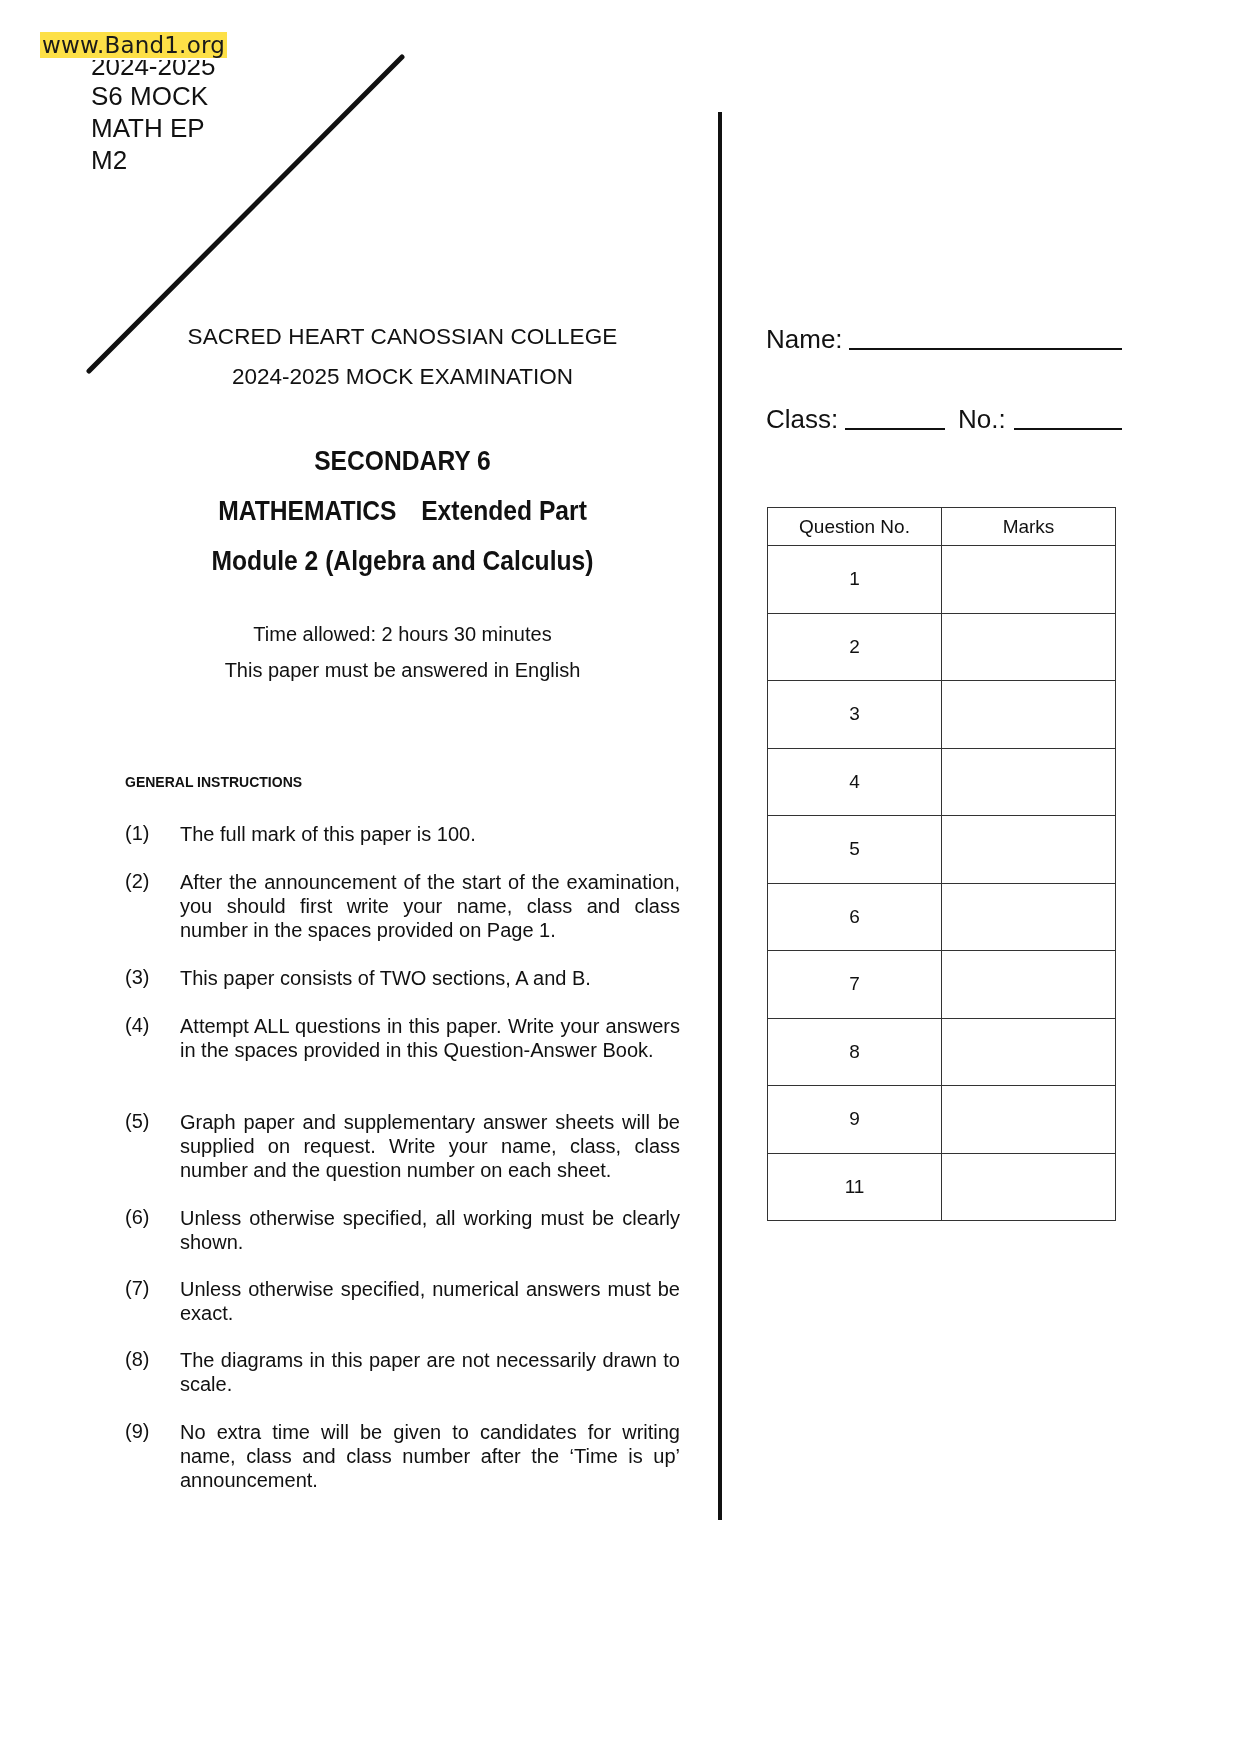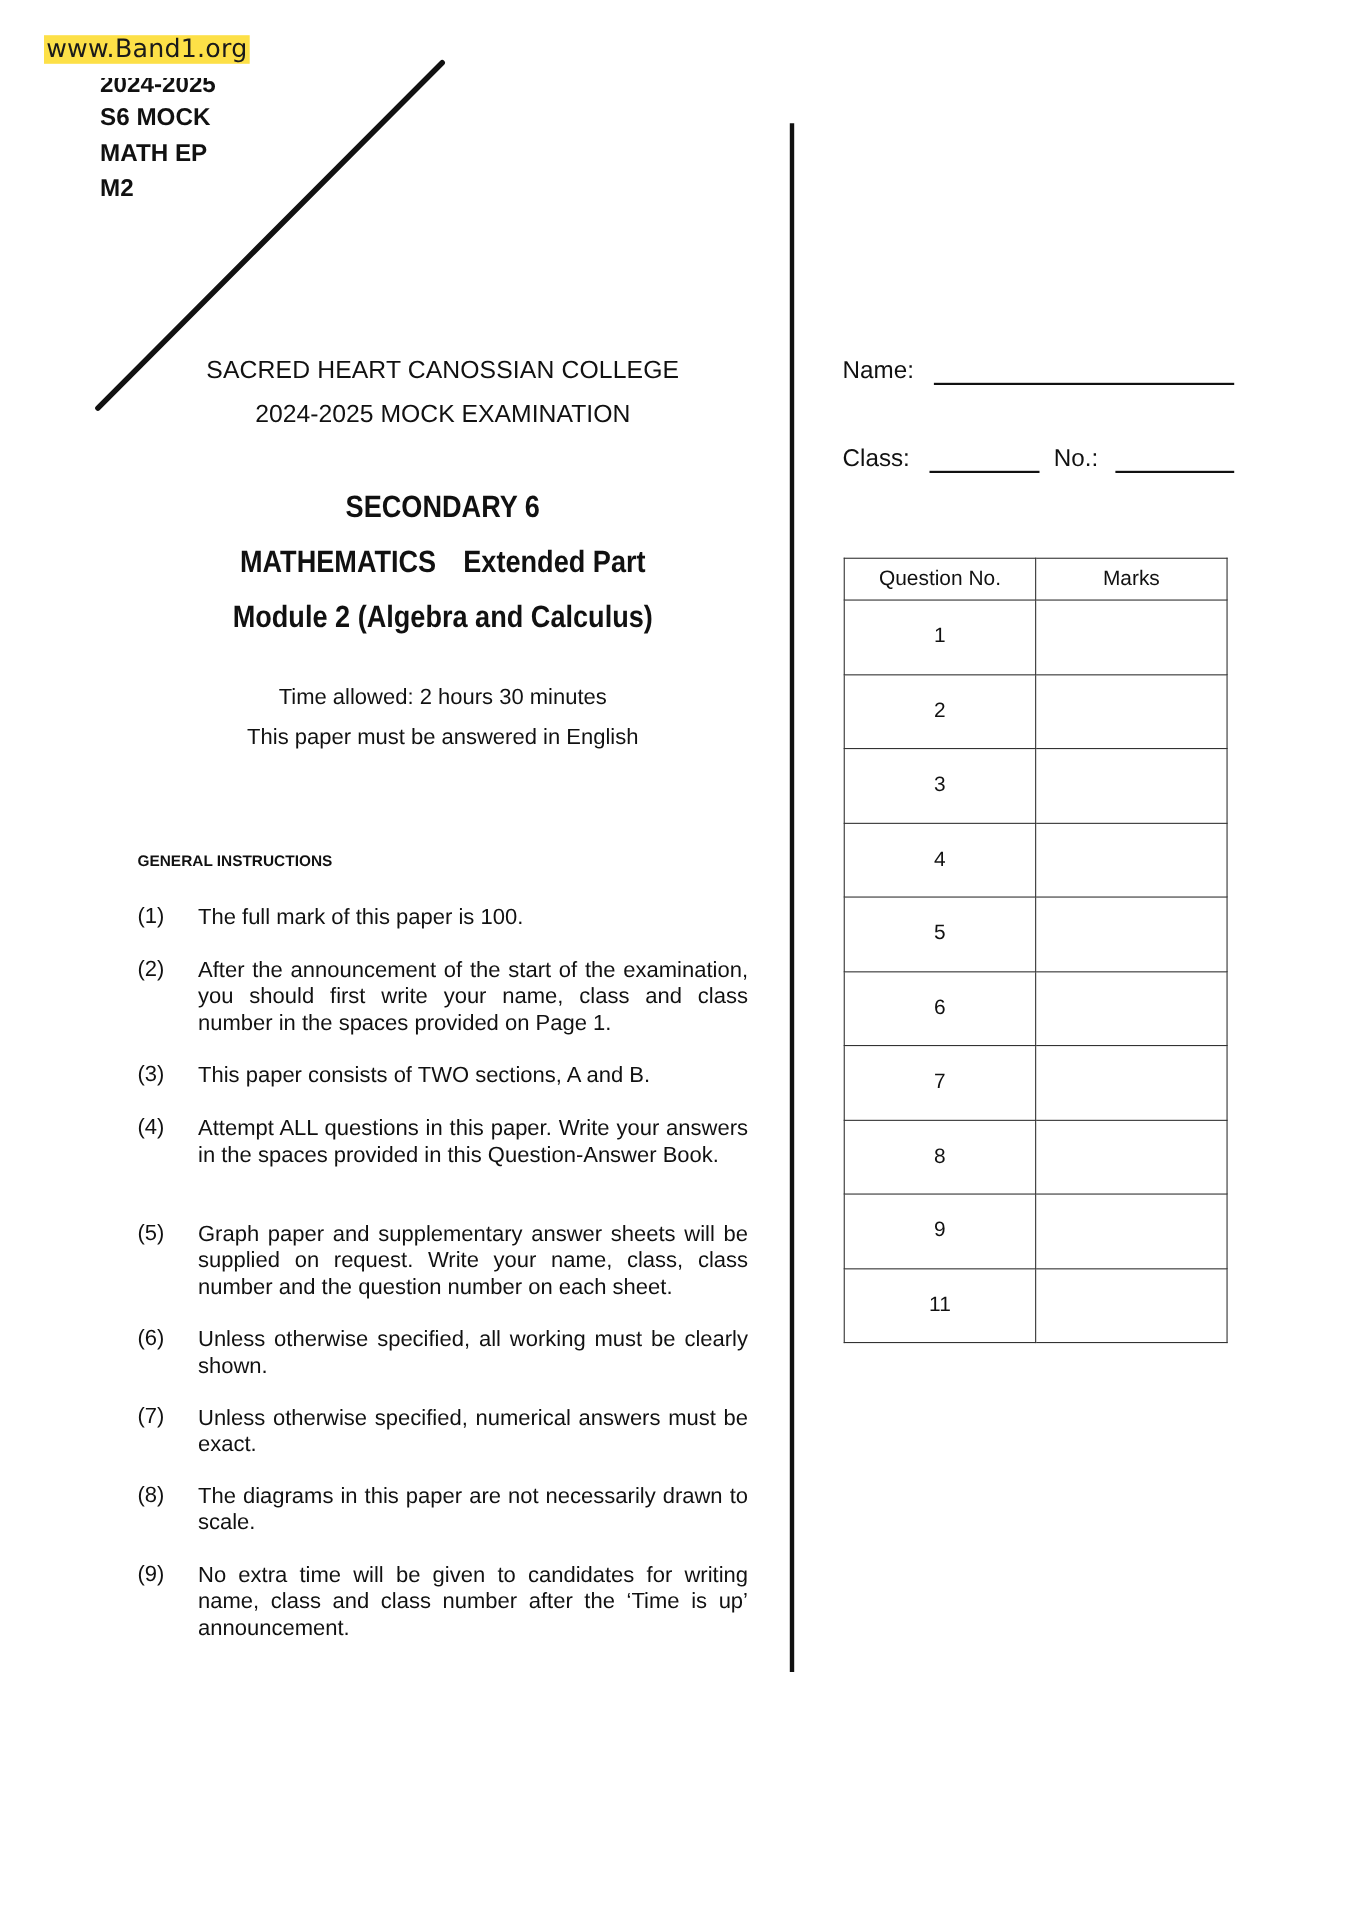--- a/index.html
+++ b/index.html
@@ -2,21 +2,21 @@
 <html><head>
 <meta charset="utf-8">
 <style>
   html, body { margin: 0; padding: 0; background: #ffffff; }
   body { width: 1240px; height: 1754px; position: relative; overflow: hidden;
          font-family: "Liberation Sans", sans-serif; color: #111; }
   .abs { position: absolute; }
 
   .watermark { left: 40px; top: 32px; font-family: "DejaVu Sans", sans-serif;
                font-size: 23px; color: #1a1a1a; background: #fde047; padding: 0 2px; z-index: 2; letter-spacing: 0.2px; }
-  .code-block { left: 91px; top: 71px; font-weight: bold; font-size: 22px; line-height: 32px; z-index: 1; }
+  .code-block { left: 91px; top: 60px; font-weight: normal; font-size: 26px; line-height: 32px; z-index: 1; }
   .code-block div { height: 32px; }
   .code-block .clipped { height: 20px; overflow: hidden; line-height: 12px; }
 
   svg.lines { left: 0; top: 0; width: 1240px; height: 1754px; pointer-events: none; }
 
   .center-col { left: 120px; width: 565px; text-align: center; }
   .school { top: 324px; font-size: 22.5px; letter-spacing: 0.1px; }
   .exam { top: 364px; font-size: 22.5px; }
   .title { font-weight: bold; font-family: "Liberation Sans Narrow", "Liberation Sans", sans-serif; transform: scaleX(0.88); }
   .t1 { top: 445px; font-size: 28px; }
@@ -25,21 +25,21 @@
   .t3 { top: 545px; font-size: 28px; }
   .time { top: 623px; font-size: 20px; }
   .lang { top: 659px; font-size: 20px; }
 
   .gi-title { left: 125px; top: 774px; font-weight: bold; font-size: 14px; }
   .instr { left: 125px; width: 555px; font-size: 20px; }
   .instr .item { position: absolute; left: 0; width: 555px; display: flex; }
   .instr .num { width: 55px; flex: none; }
   .instr .txt { width: 500px; line-height: 24px; text-align: justify; text-align-last: left; }
 
-  .field-label { font-size: 22px; }
+  .field-label { font-size: 26px; }
   .underline { border-bottom: 2px solid #111; height: 0; }
 
   table.marks { position: absolute; left: 767px; top: 507px; width: 349px;
                 border-collapse: collapse; font-size: 19px; }
   table.marks th, table.marks td { border: 1.5px solid #333; text-align: center; padding: 0; margin-top: 24px; }
   table.marks th { height: 37px; font-weight: normal; }
   table.marks td { height: 66.5px; }
   table.marks td.q { width: 173px; }
   table.marks tr.total td.q { font-weight: bold; }
 </style>

